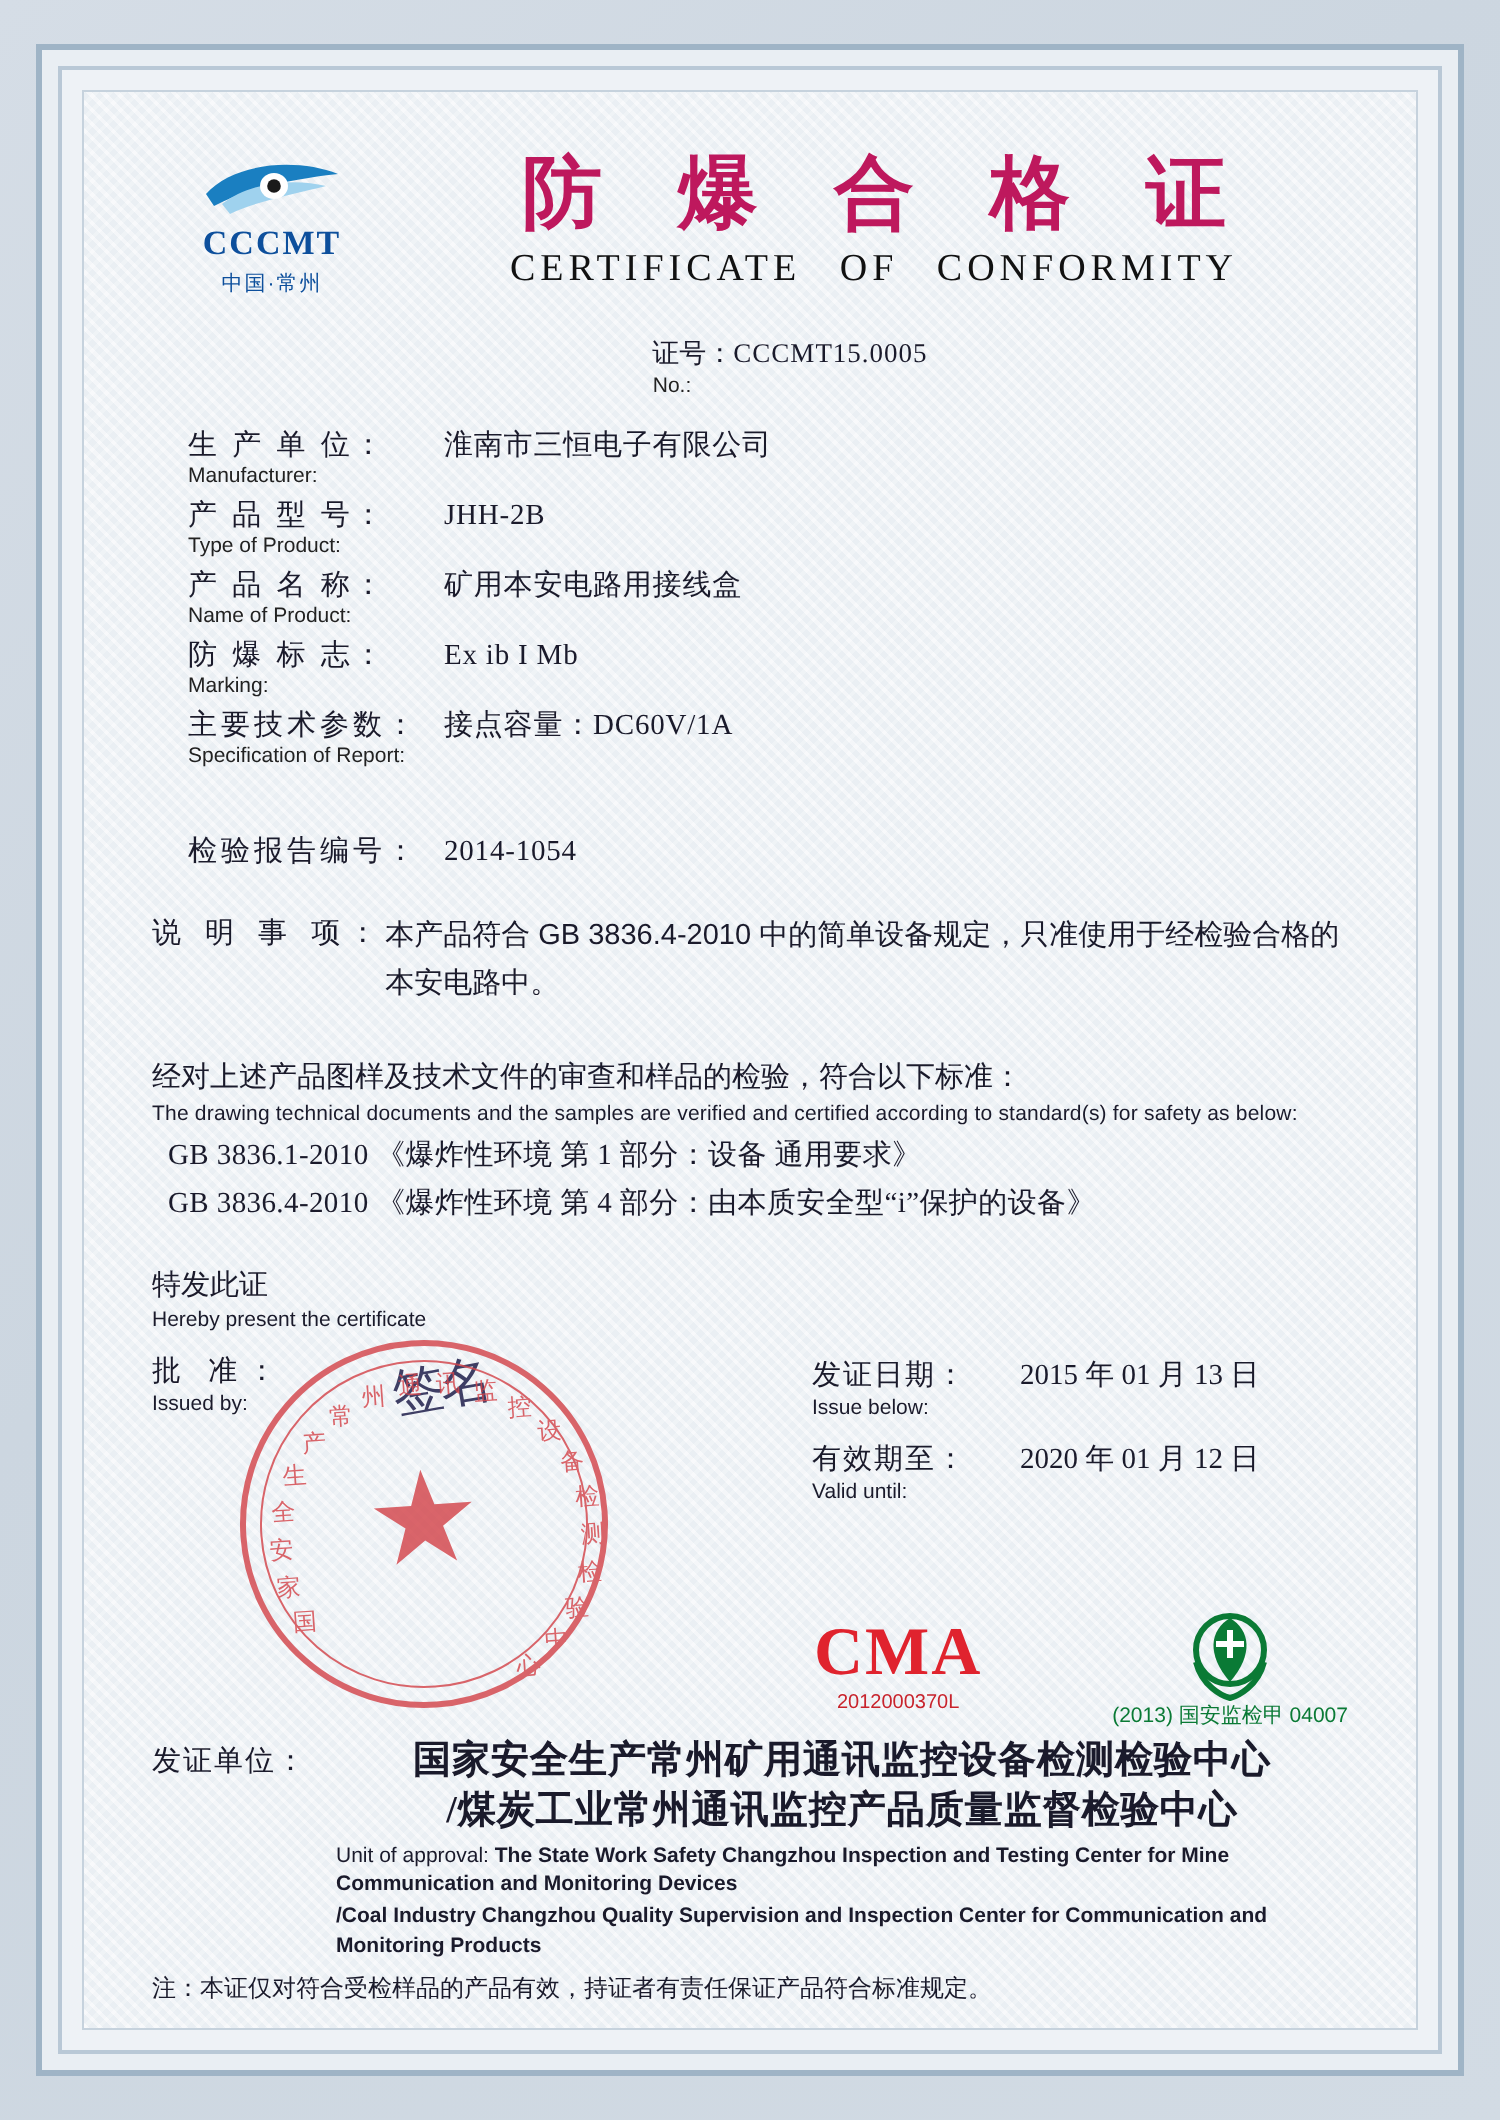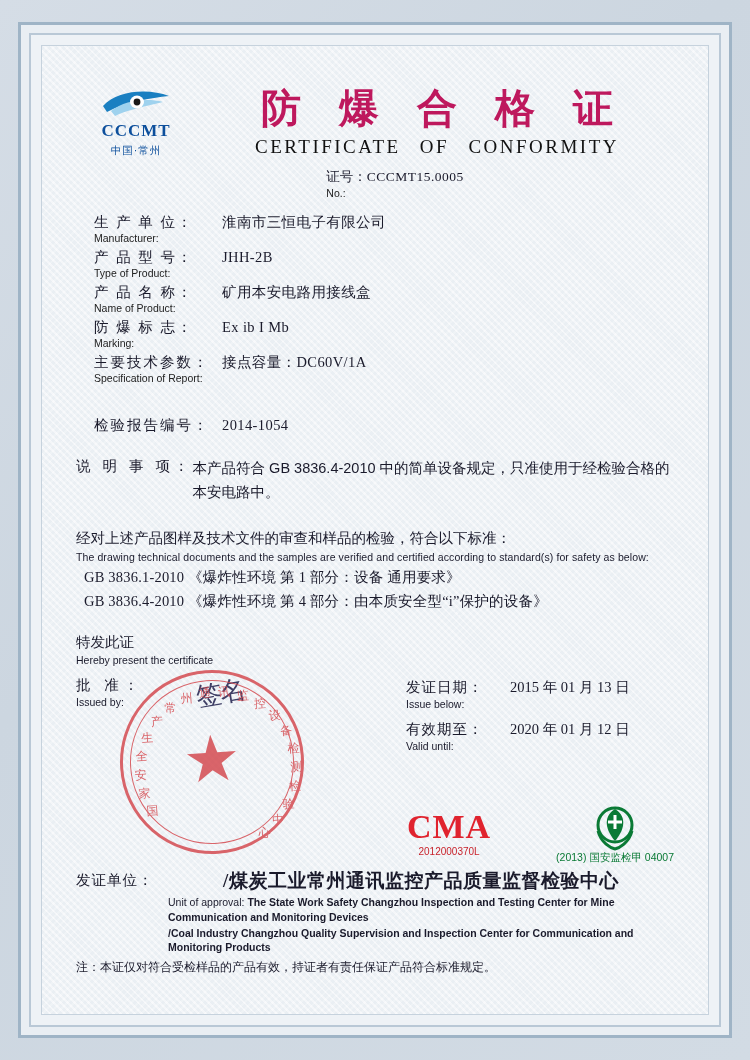--- a/index.html
+++ b/index.html
@@ -61,21 +61,21 @@
     position: absolute;
     inset: 0;
     padding: 16px 34px 10px 34px;
     box-sizing: border-box;
     color: #1a1a2b;
   }
 
   
   .header {
     display: flex;
-    align-items: flex-end;
+    align-items: center;
     position: relative;
     height: 96px;
   }
   .logo {
     width: 120px;
     text-align: center;
     padding-top: 6px;
     flex: 0 0 120px;
   }
   .logo-mark {
@@ -373,21 +373,21 @@
   .issuer-en-label { font-weight: normal; }
 
   
   .footnote {
     margin-top: 6px;
     font-size: 11px;
     line-height: 1.45;
     border-top: 0;
   }
   .footnote .fn-cn {
-    font-family: Liberation Mono, monospace;
+    font-family: Liberation Serif, serif;
     font-size: 12px;
   }
 </style>
 </head>
 <body>
 
 <div class="page">
   <div class="frame-outer">
     <div class="frame-mid">
       <div class="frame-inner">
@@ -553,20 +553,21 @@
               <div class="safety-code">
                 <span>(2013)</span>
                 <span>国安监检甲 04007</span>
               </div>
             </div>
           </div>
 
           <div class="issuer">
             <div class="issuer-label">发证单位：</div>
             <div class="issuer-body">
+              <div class="issuer-cn">国家安全生产常州矿用通讯监控设备检测检验中心</div>
               <div class="issuer-cn">/煤炭工业常州通讯监控产品质量监督检验中心</div>
               <div class="issuer-en">
                 <span class="issuer-en-label">Unit of approval:</span>
                 <span style="font-weight:bold">The State Work Safety Changzhou Inspection and Testing Center for Mine Communication and Monitoring Devices</span>
               </div>
               <div class="issuer-en" style="font-weight:bold">/Coal Industry Changzhou Quality Supervision and Inspection Center for Communication and Monitoring Products</div>
             </div>
           </div>
 
           <div class="footnote">

